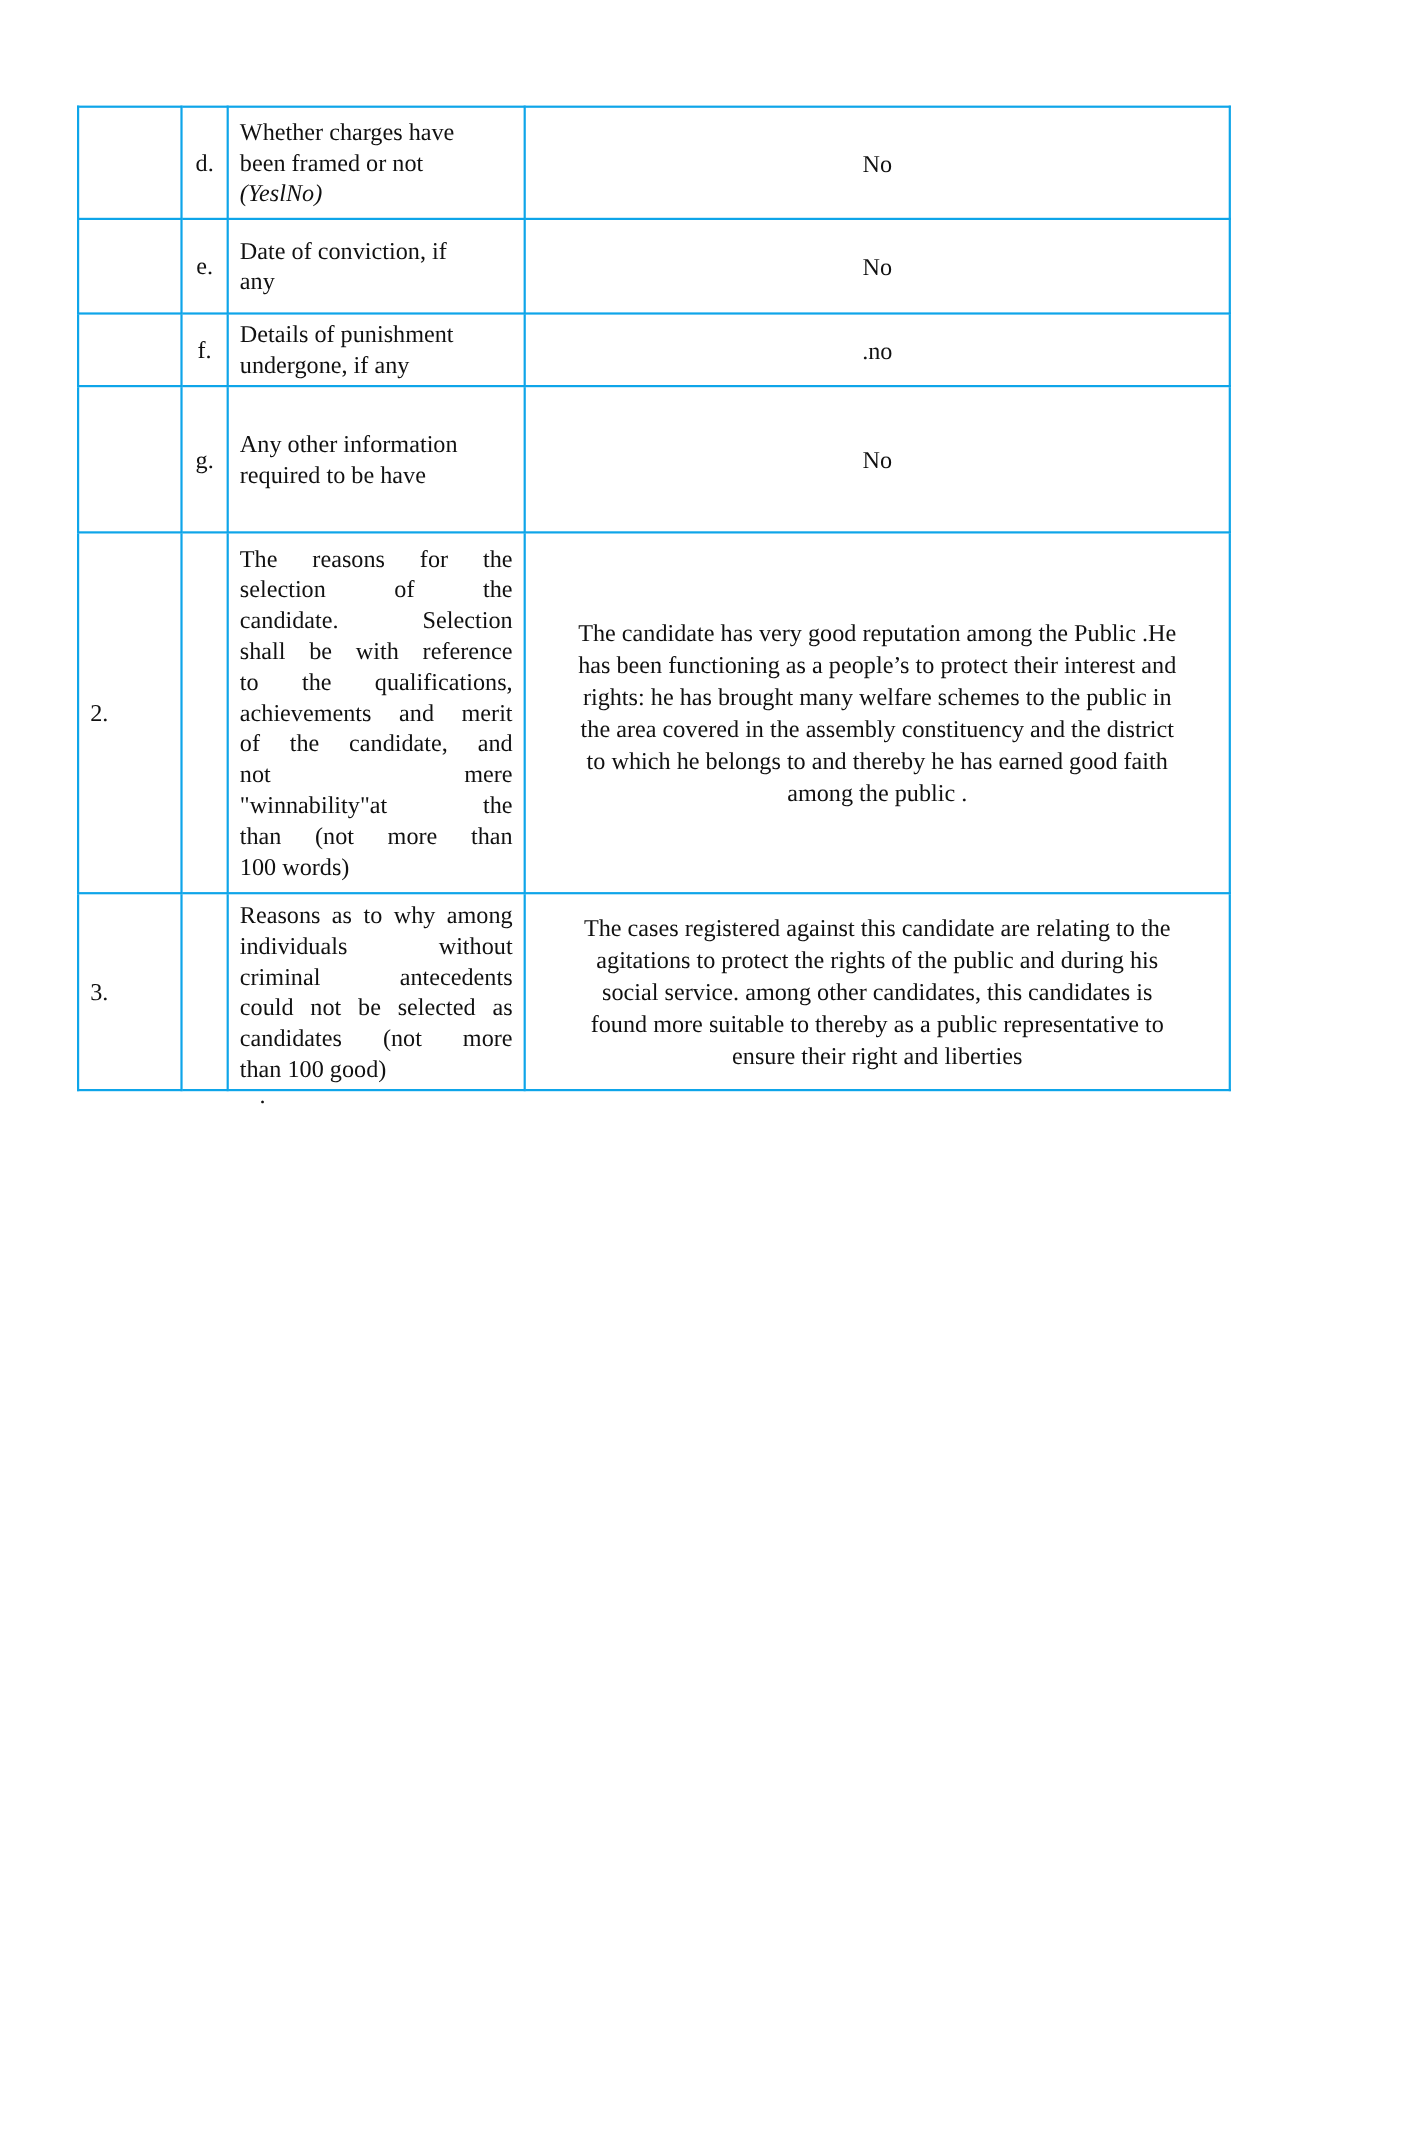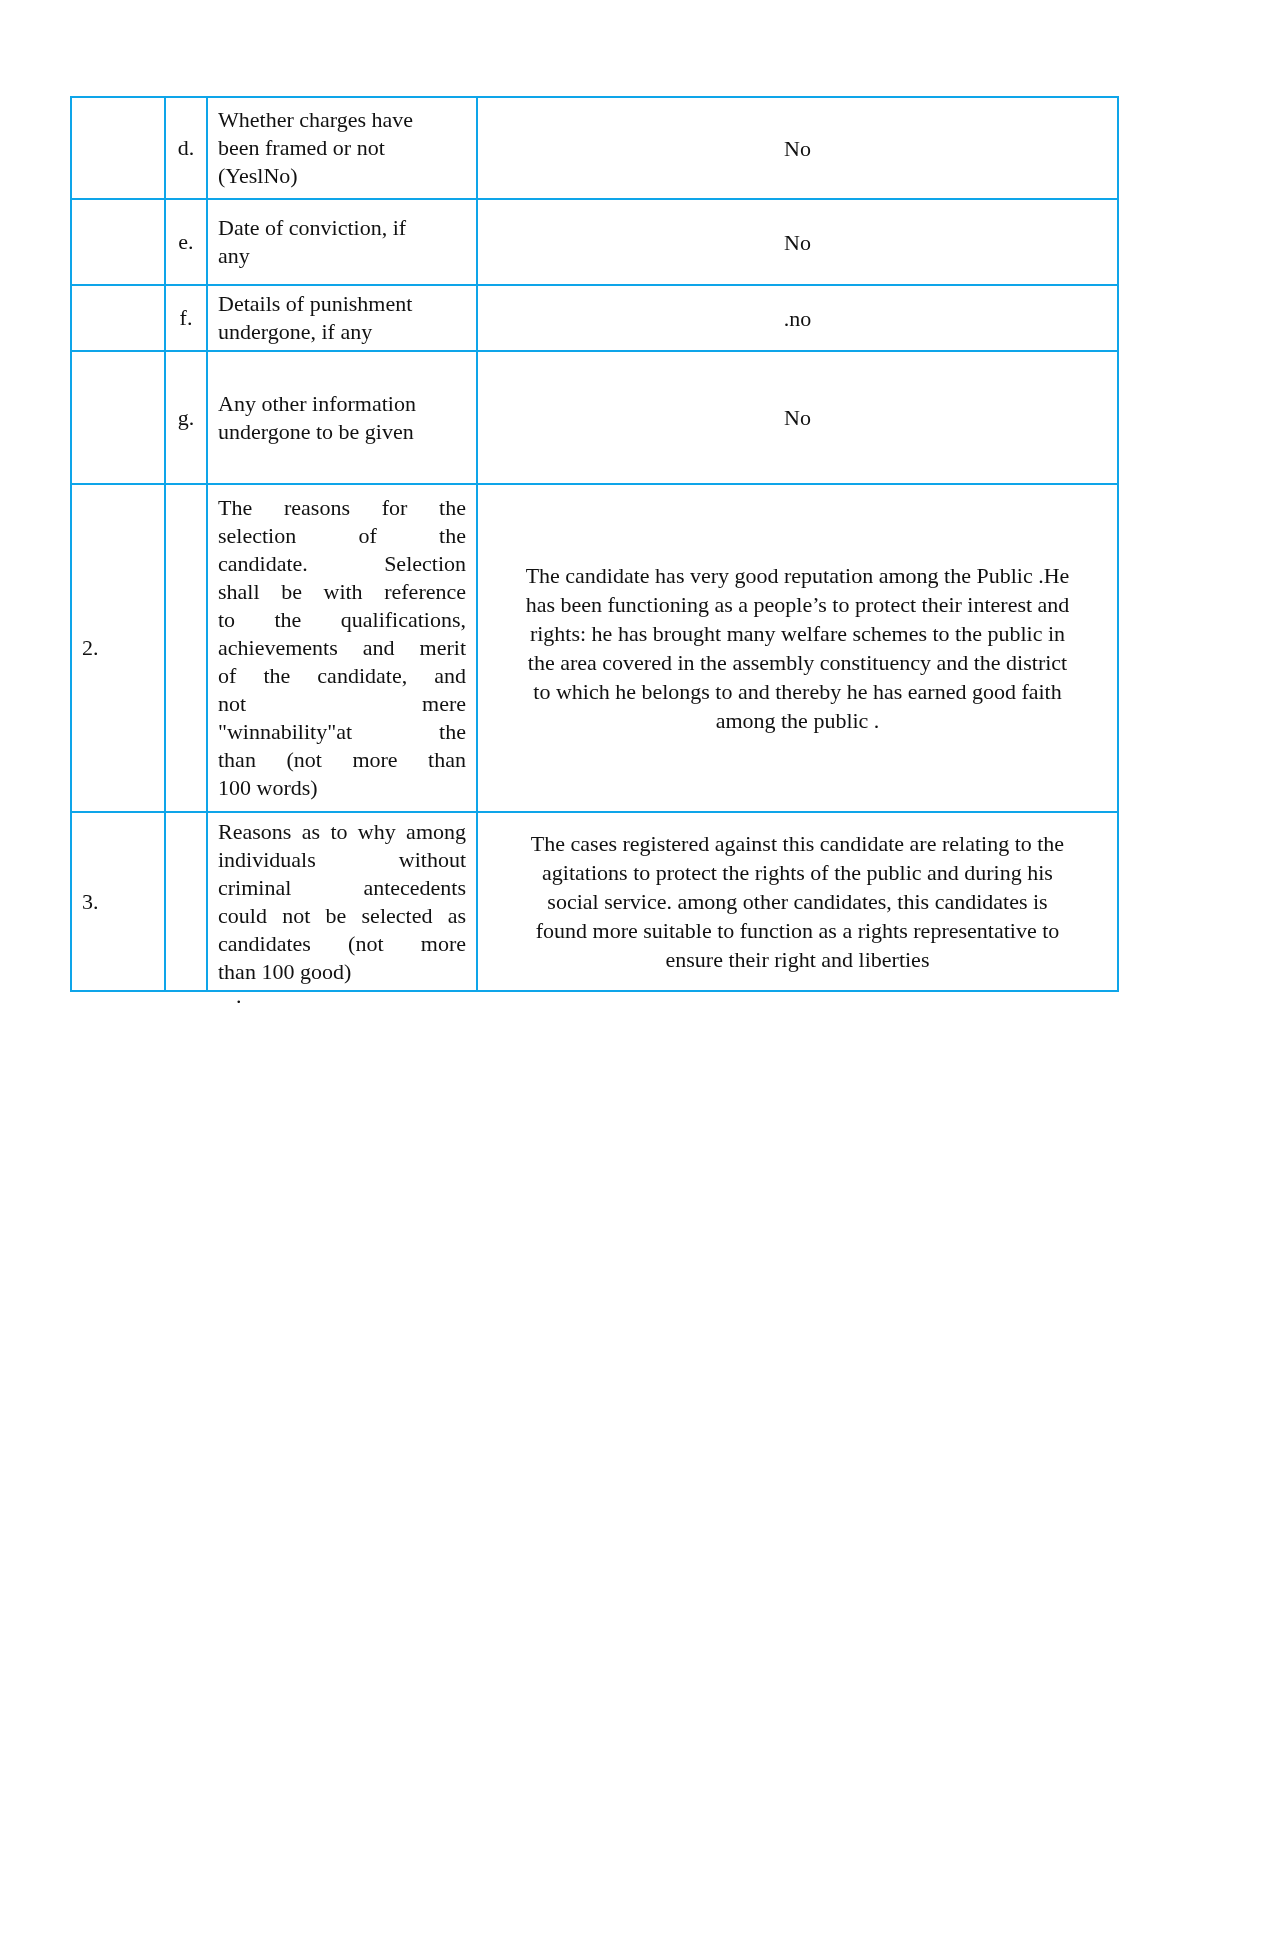--- a/index.html
+++ b/index.html
@@ -52,21 +52,21 @@
   td.value .lines div { line-height: 29px; white-space: nowrap; }
 
   .lines.center div { text-align: center; }
 
   .lines.just div {
     text-align: justify;
     text-align-last: justify;
   }
   .lines.just div:last-child { text-align-last: left; }
 
-  .lbl-it { }
+  .lbl-it { font-style: italic; }
   .lbl-it:empty { display: none; }
 
   .trailing-dot {
     position: absolute;
     left: 236px;
     top: 982px;
     font-size: 22px;
     line-height: 28px;
   }
 </style>
@@ -134,21 +134,21 @@
             </div>
         </td>
       </tr>
 
       <tr class="h-g">
         <td class="num"></td>
         <td class="letter">g.</td>
         <td class="label">
           <div class="lines left">
               <div>Any other information</div>
-              <div>undergone to be given</div>
+              <div>required to be have</div>
             </div>
 
         </td>
         <td class="value">
           <div class="lines center">
               <div>No</div>
             </div>
         </td>
       </tr>
 
@@ -195,21 +195,21 @@
               <div>candidates (not more</div>
               <div>than 100 good)</div>
             </div>
 
         </td>
         <td class="value">
           <div class="lines center">
               <div>The cases registered against this candidate are relating to the</div>
               <div>agitations to protect the rights of the public and during his</div>
               <div>social service. among other candidates, this candidates is</div>
-              <div>found more suitable to function as a rights representative to</div>
+              <div>found more suitable to thereby as a public representative to</div>
               <div>ensure their right and liberties</div>
             </div>
         </td>
       </tr>
 
     </tbody>
   </table>
 
   <div class="trailing-dot">.</div>
 

